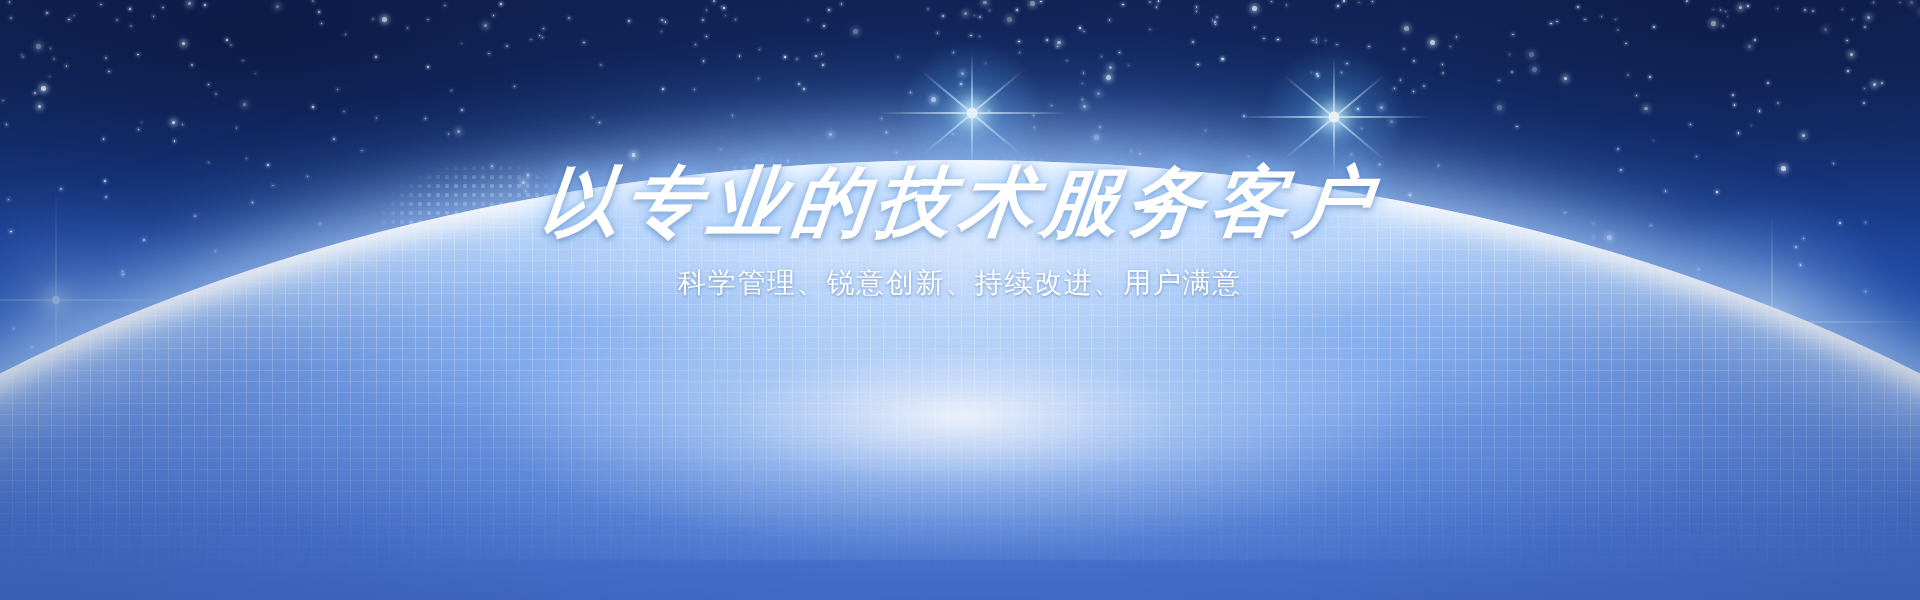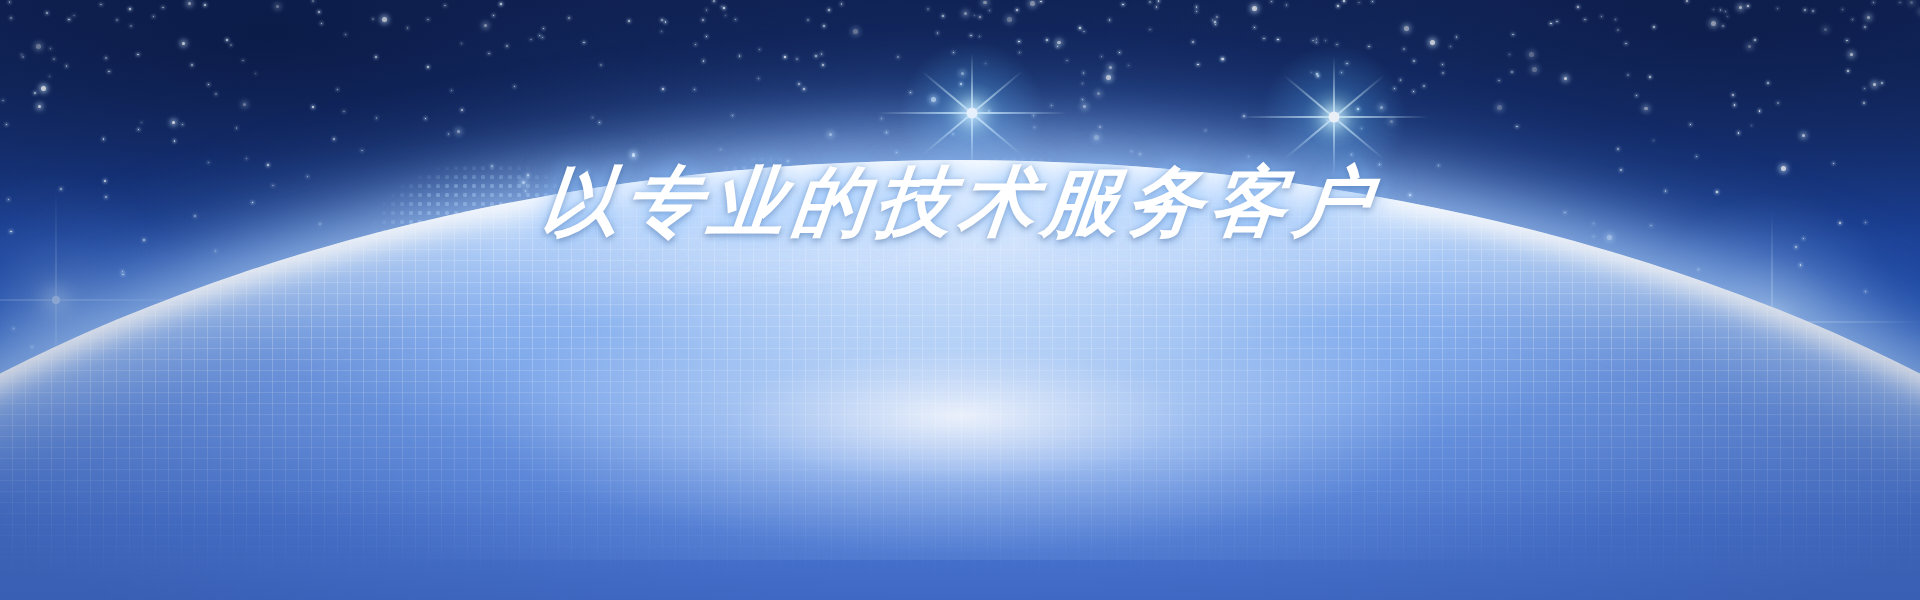--- a/index.html
+++ b/index.html
@@ -678,15 +678,16 @@
   <div class="citygrid">
     
   </div>
   <div class="earth-rim"></div>
   <div class="bloom"></div>
 
   <div class="vignette"></div>
 
   <div class="content">
     <div class="headline">以专业的技术服务客户</div>
+    <div class="subtitle">科学管理、锐意创新、持续改进、用户满意</div>
   </div>
 
 </div>
 
 </body></html>

